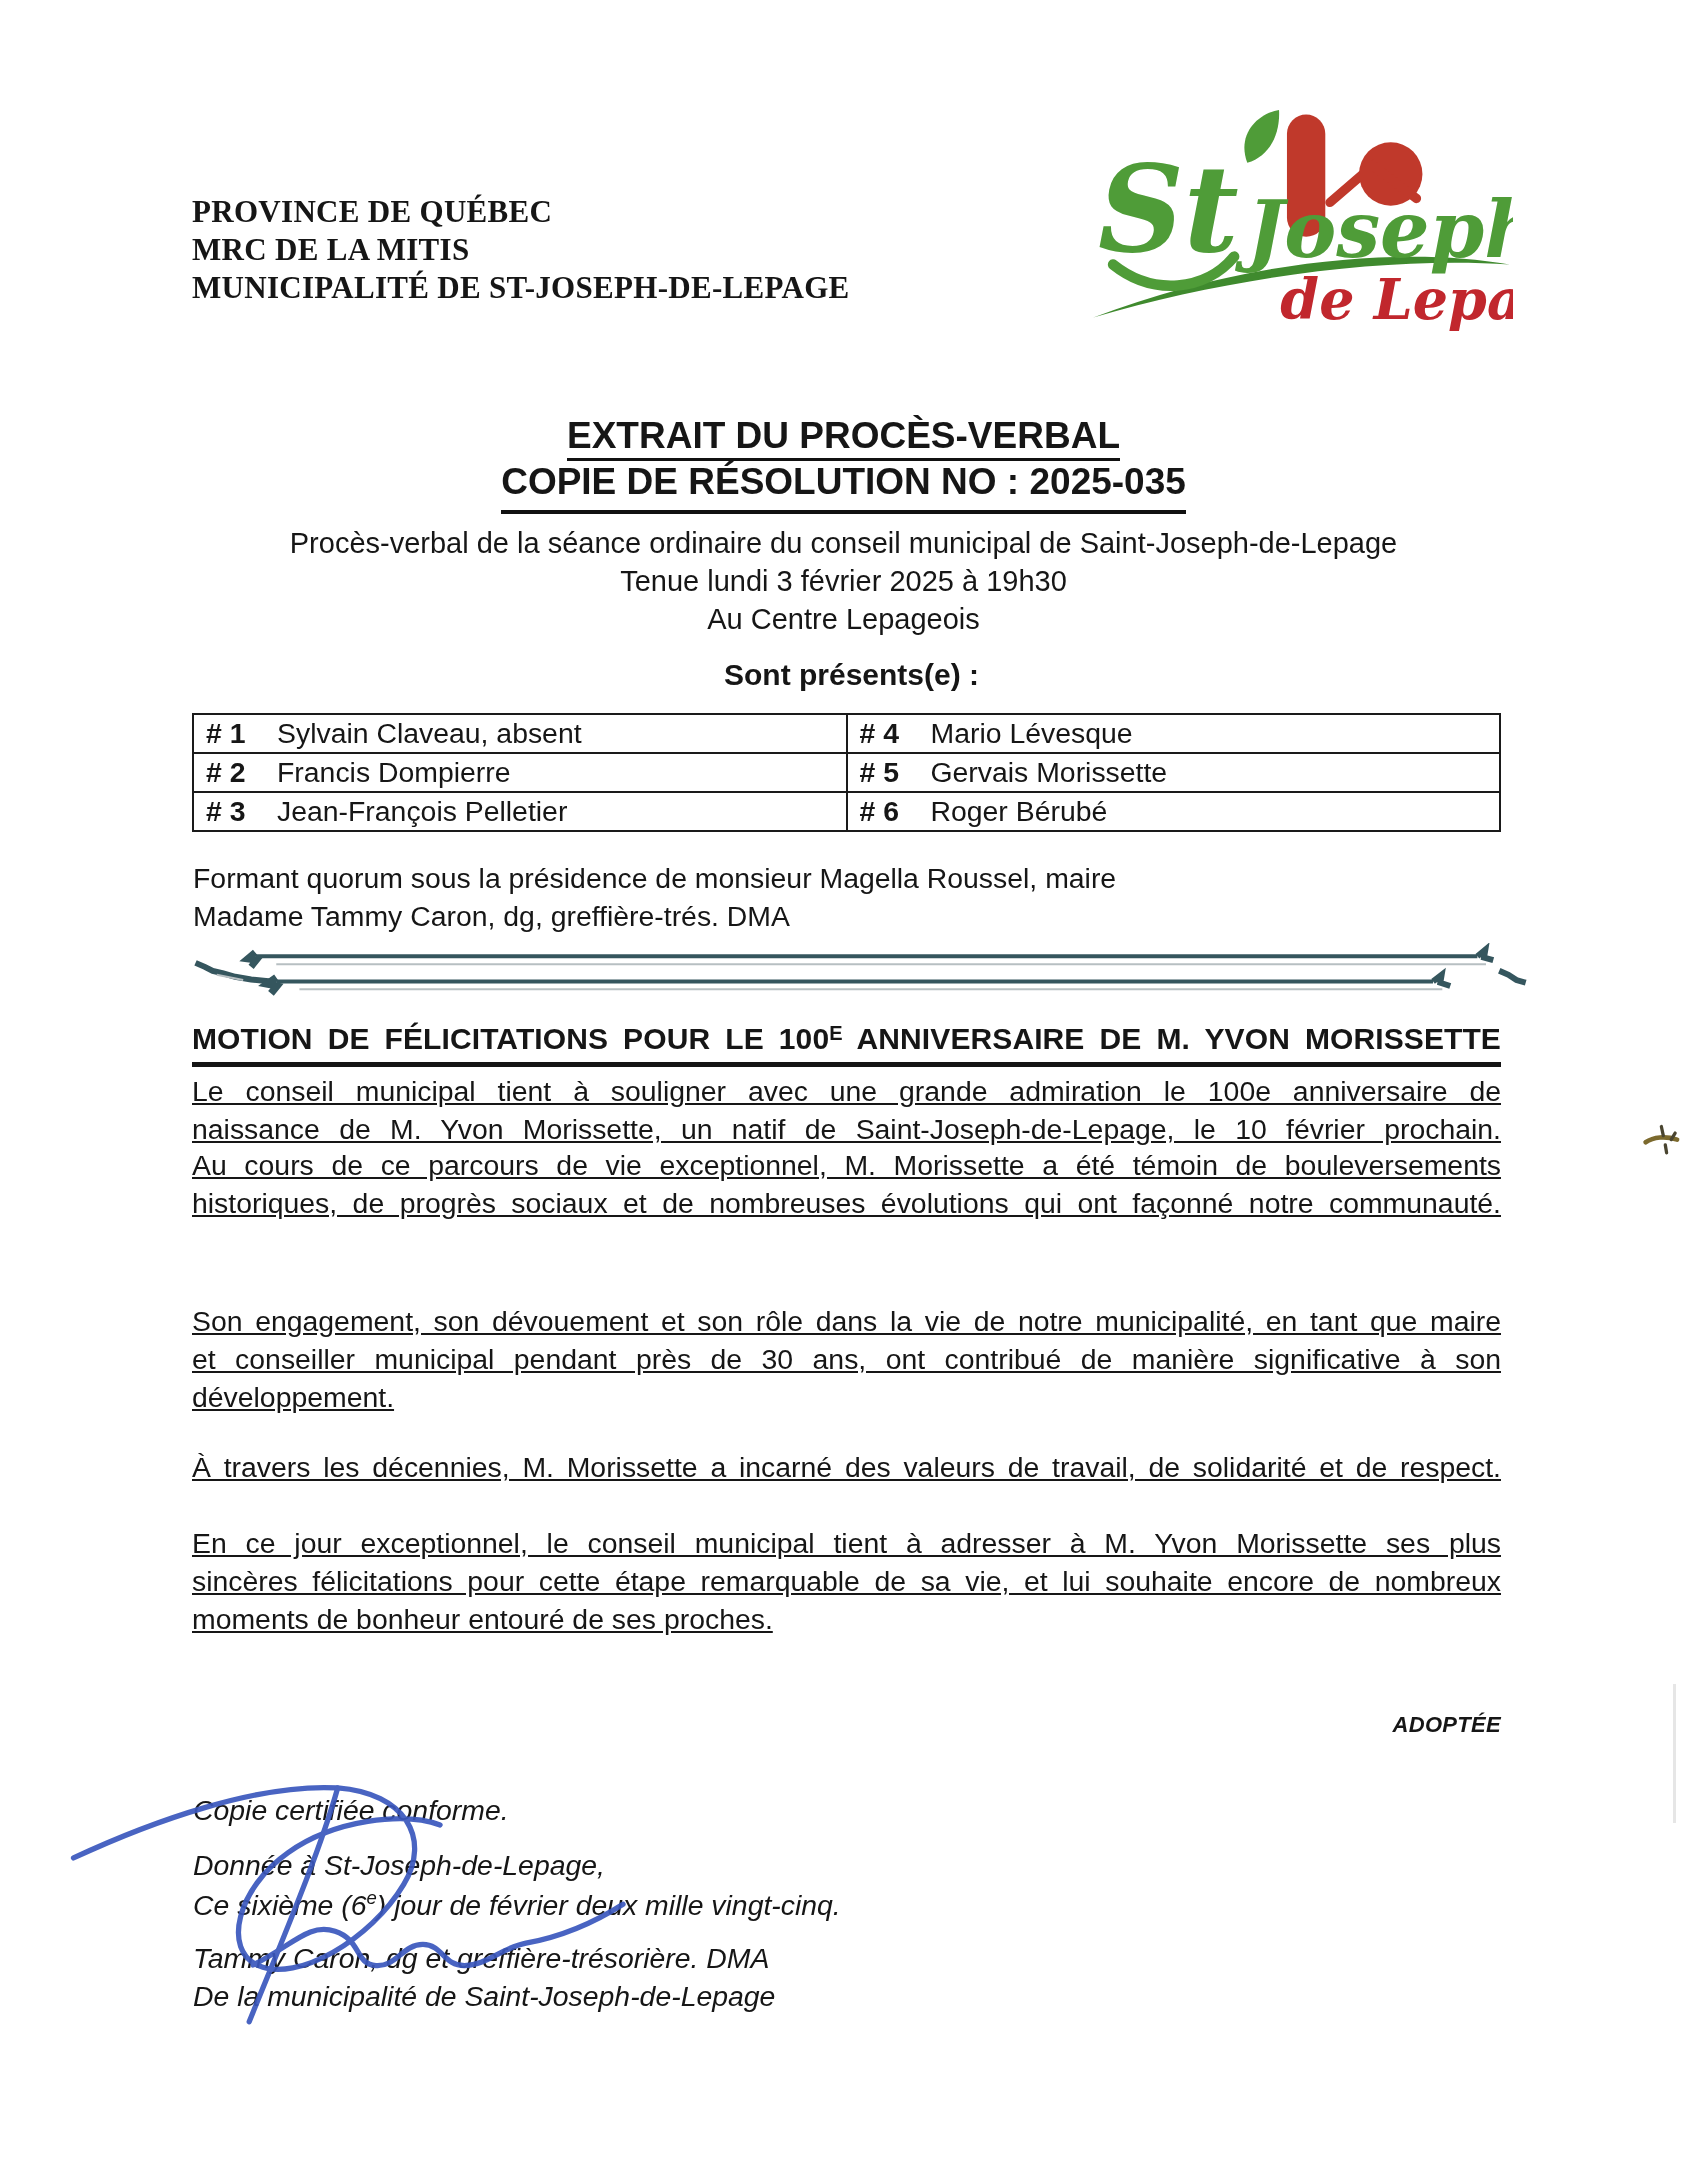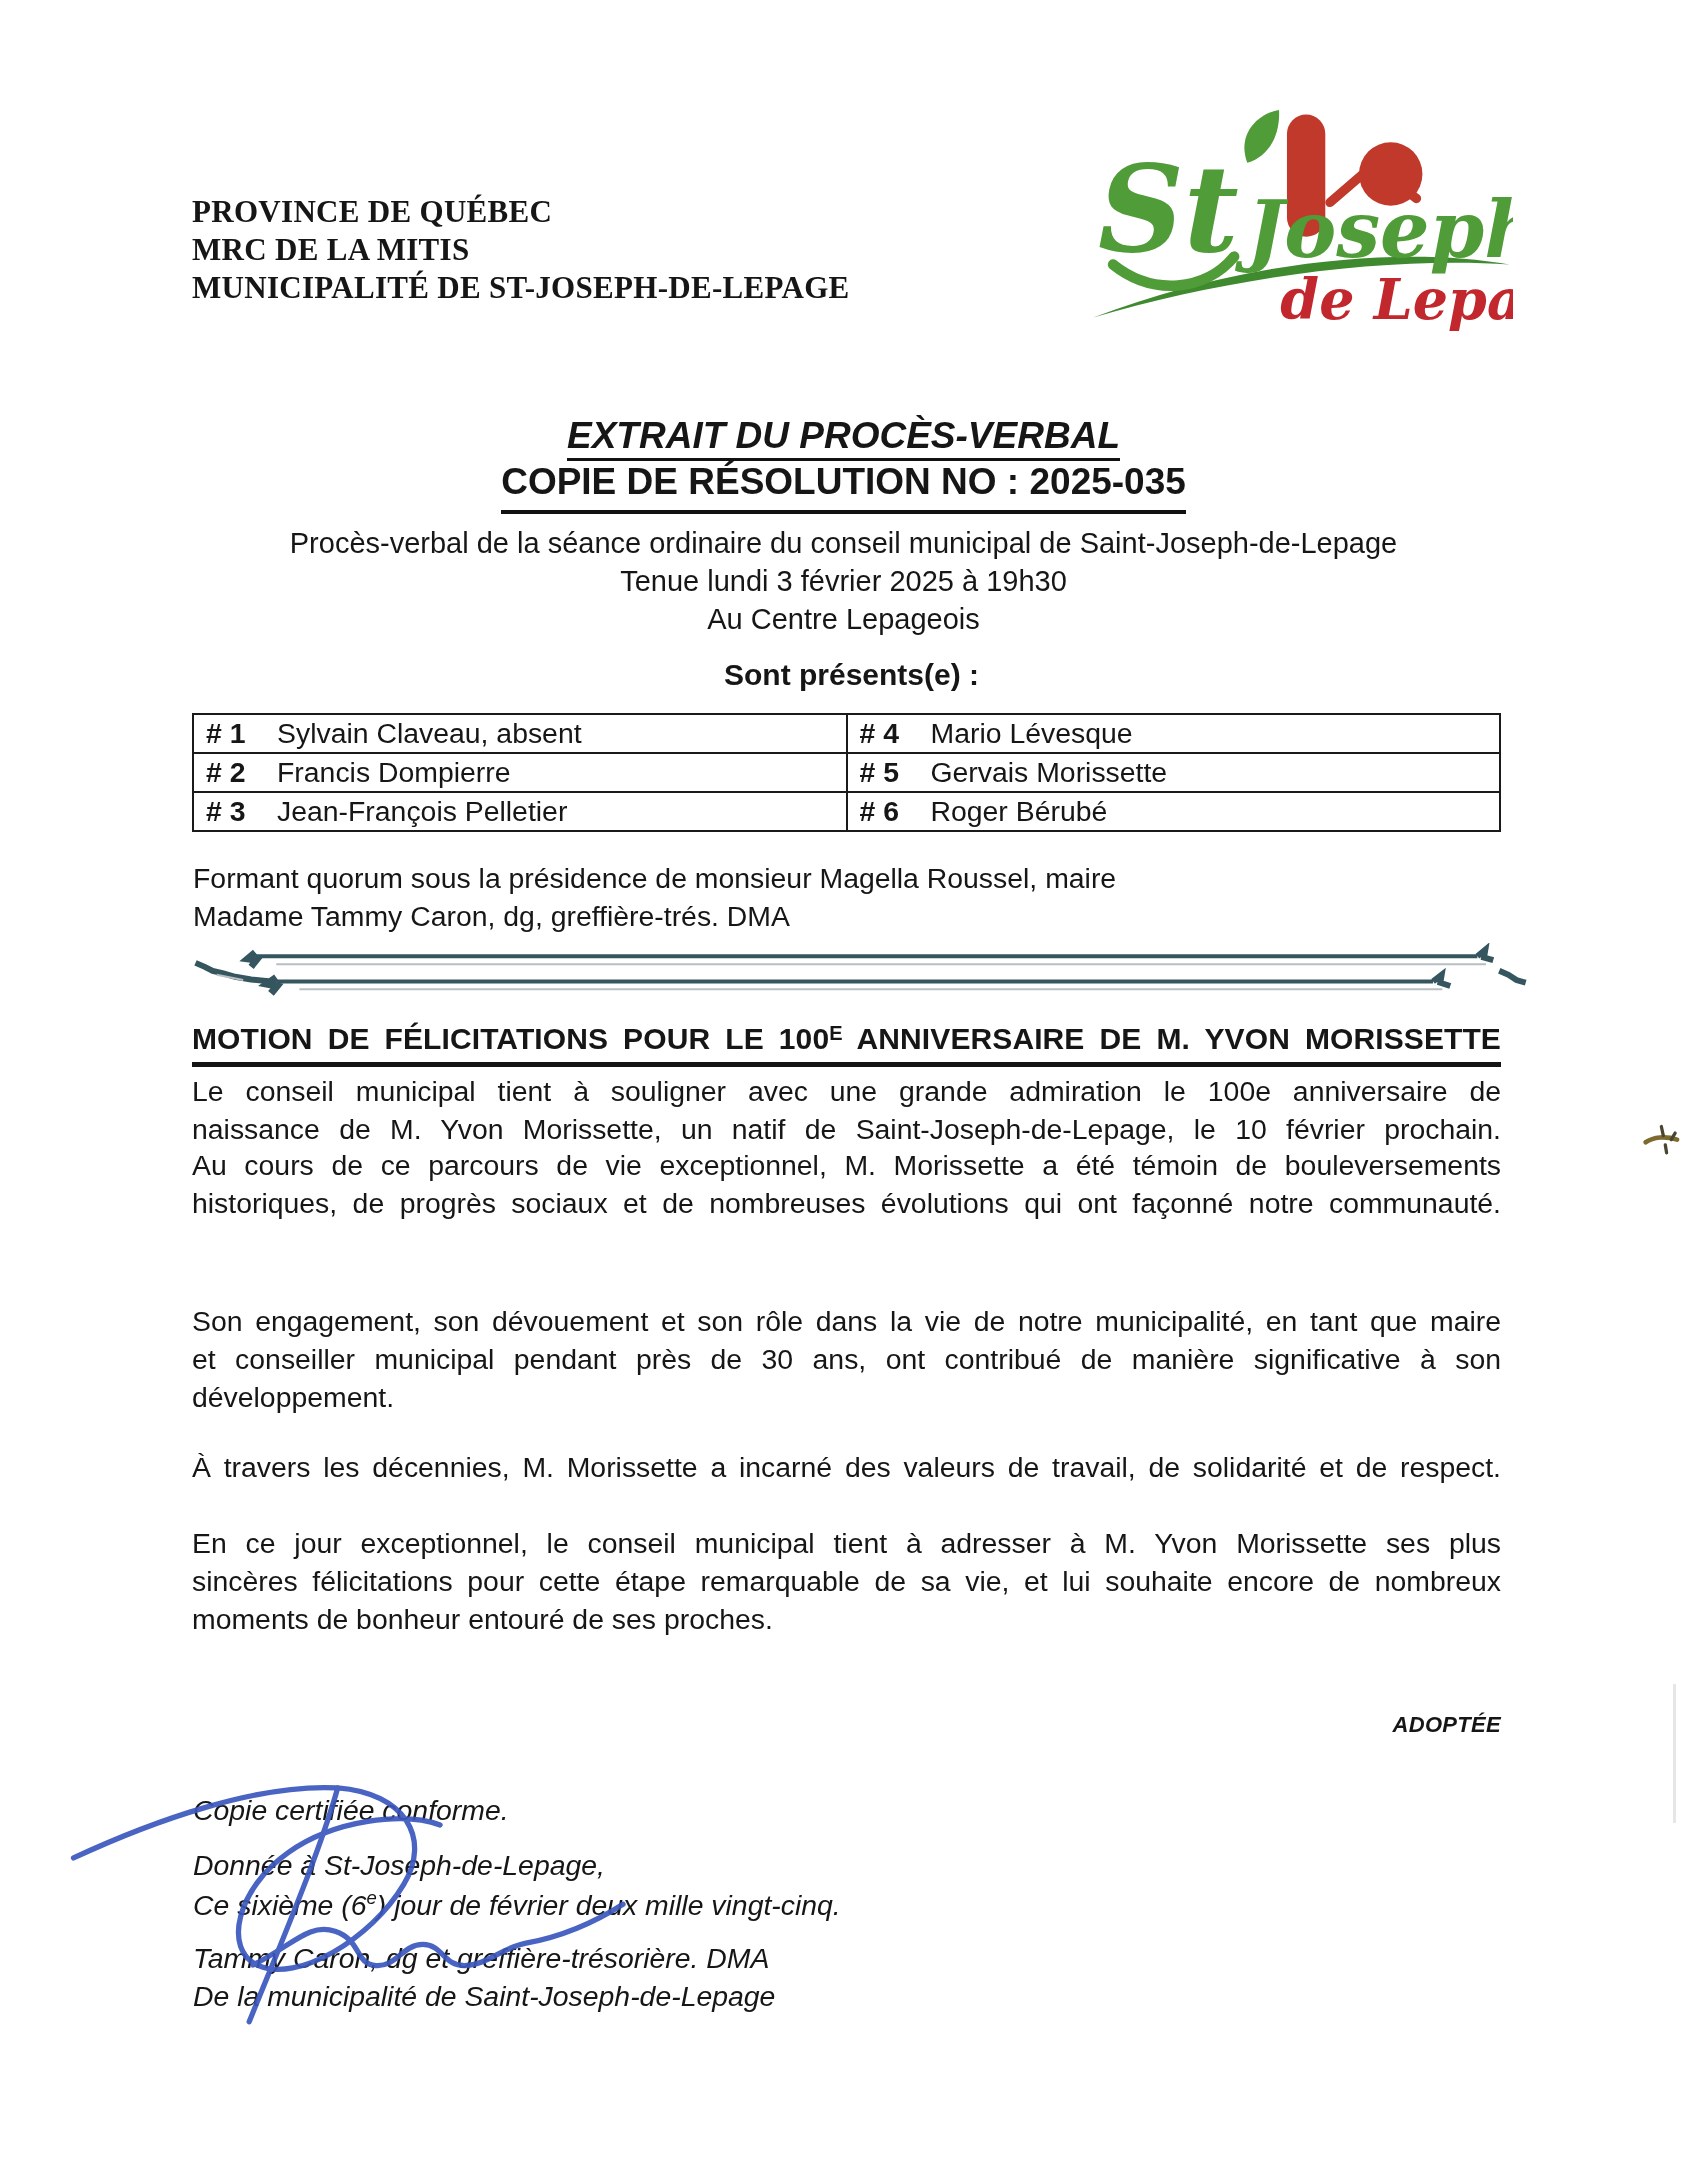--- a/index.html
+++ b/index.html
@@ -15,21 +15,21 @@
   .hdr-block{position:absolute;left:192px;top:193px;}
   .hdr{
     font-family:"Liberation Serif",serif;
     font-weight:bold;font-size:31px;line-height:38px;
     letter-spacing:0.3px;white-space:nowrap;
   }
   
   .logo{position:absolute;left:1090px;top:98px;width:423px;height:238px;}
   
   .title-block{position:absolute;left:0;top:414px;width:1687px;text-align:center;}
-  .title1{font-size:37px;font-weight:bold;font-style:italic;line-height:44px;}
+  .title1{font-size:37px;font-weight:bold;line-height:44px;}
   .title1 span{border-bottom:3.3px solid #111;padding-bottom:2px;}
   .title2{font-size:37px;font-weight:bold;line-height:48px;}
   .title2 span{border-bottom:4px solid #111;padding-bottom:8px;}
   
   .intro{position:absolute;left:0;top:524px;width:1687px;text-align:center;
          font-size:29px;line-height:38px;}
   
   .presents{position:absolute;left:0;top:658px;width:1687px;text-align:center;
             font-size:30px;font-weight:bold;padding-left:8px;}
   
@@ -46,21 +46,21 @@
   
   .motion-heading{
     position:absolute;left:192px;top:1022px;width:1309px;
     font-size:30px;font-weight:bold;letter-spacing:0.1px;
     text-align:justify;text-align-last:justify;
     padding-bottom:5.3px;border-bottom:5.3px solid #141414;
     white-space:nowrap;
   }
   .motion-heading sup{font-size:20px;vertical-align:9.3px;}
   .para{position:absolute;left:192px;width:1309px;font-size:28.4px;}
-  .pline{line-height:38px;height:38px;}
+  .pline{line-height:38px;height:38px;text-decoration:underline;}
   .jline{text-align:justify;text-align-last:justify;}
   .lline{text-align:left;}
   .p1{top:1072px;} .p2{top:1146px;} .p3{top:1302px;} .p4{top:1448px;} .p5{top:1524px;}
   
   .adopted{position:absolute;left:192px;top:1712px;width:1309px;text-align:right;
            font-size:22px;font-weight:bold;font-style:italic;letter-spacing:0.3px;}
   
   .cert{position:absolute;left:193px;font-size:28.4px;font-style:italic;white-space:nowrap;}
   .cert sup{font-size:18.5px;vertical-align:10.6px;}
   .c1{top:1794px;} .c2{top:1849px;} .c3{top:1887px;} .c4{top:1942px;} .c5{top:1980px;}

